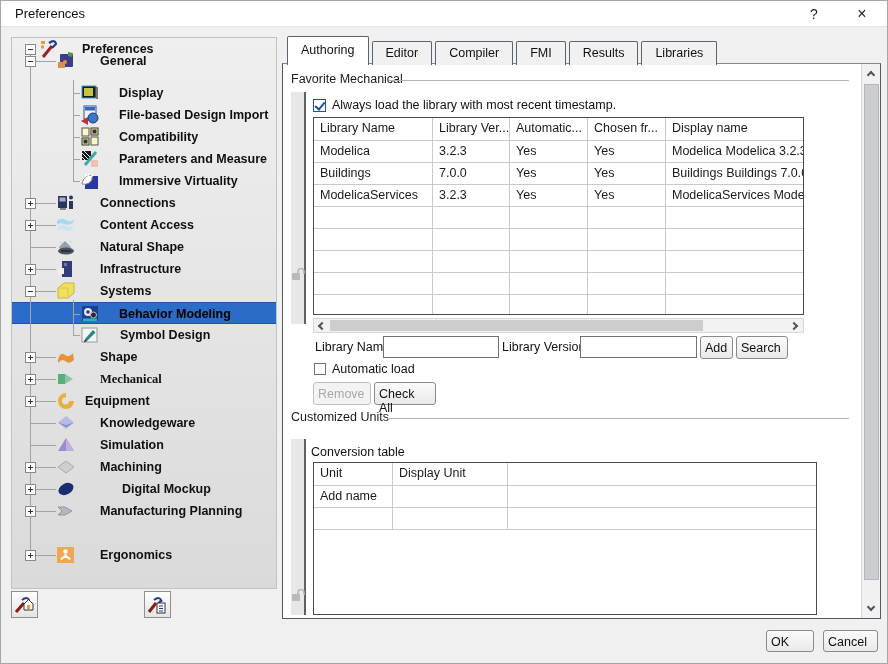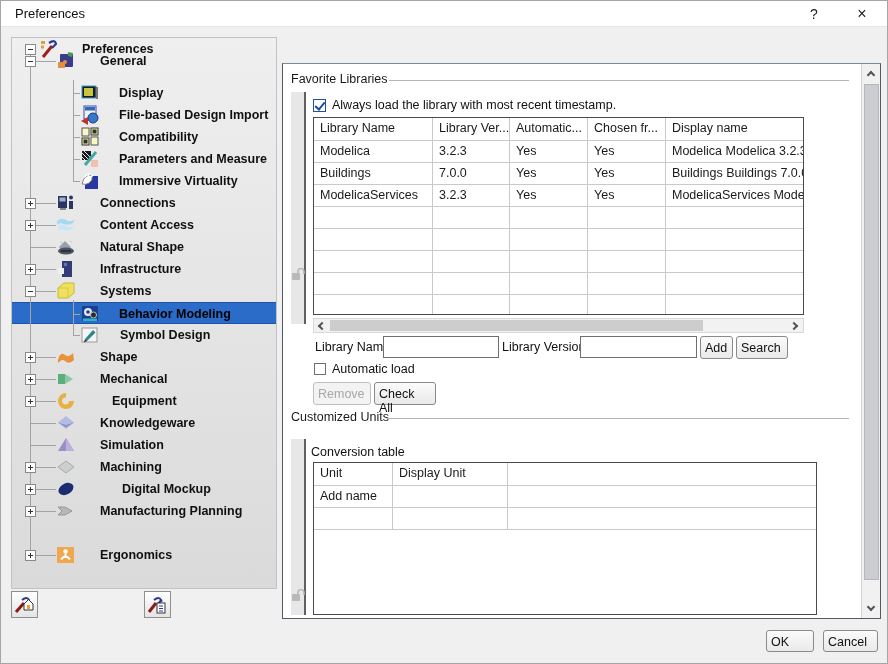--- a/index.html
+++ b/index.html
@@ -278,34 +278,34 @@
         <span class="ebox plus" style="left: 13px;">
           <i></i>
           <b></b>
         </span>
         <span class="ticon" style="left: 44px;">
           <svg viewBox="0 0 20 20">
             <path d="M2 5 h7 v10 H2 z" fill="#58b078"></path>
             <path d="M9 5 l8 5 -8 5 z" fill="#8cc8a4"></path>
           </svg>
         </span>
-        <span class="tlabel" style="left: 88px;">Mechanical</span>
+        <span class="tlabel" style="left: 88px; font-family: Liberation Serif, serif;">Mechanical</span>
       </div>
       <div class="trow" style="top: 352px;">
         <div class="conn" style="left: 18px; top: 11px; width: 26px; height: 1px;"></div>
         <span class="ebox plus" style="left: 13px;">
           <i></i>
           <b></b>
         </span>
         <span class="ticon" style="left: 44px;">
           <svg viewBox="0 0 20 20">
             <path d="M10 2 a8 8 0 1 0 8 8 h-5 a3.5 3.5 0 1 1 -3 -3.5 z" fill="#e8b040"></path>
           </svg>
         </span>
-        <span class="tlabel" style="left: 100px;">Equipment</span>
+        <span class="tlabel" style="left: 73px;">Equipment</span>
       </div>
       <div class="trow" style="top: 374px;">
         <div class="conn" style="left: 18px; top: 11px; width: 26px; height: 1px;"></div>
         <span class="ticon" style="left: 44px;">
           <svg viewBox="0 0 20 20">
             <path d="M10 3 L18 9.5 10 16 2 9.5 z" fill="#b4bce4"></path>
             <path d="M2 9.5 L10 12 18 9.5 10 14.5 z" fill="#8890c8"></path>
           </svg>
         </span>
         <span class="tlabel" style="left: 88px;">Knowledgeware</span>
@@ -387,24 +387,32 @@
   <button class="mini-btn" style="left:143px;">
     <span><svg viewBox="0 0 20 20">
       <path d="M2 17 L9 8" stroke="#8b1a1a" stroke-width="3" fill="none"></path>
       <path d="M7 5 q5 -4 7 0 l-3 4" stroke="#2a3a8c" stroke-width="2" fill="none"></path>
       <rect x="10" y="8" width="8" height="10" fill="#fff" stroke="#333"></rect>
       <path d="M12 11 h4 M12 13.5 h4 M12 16 h4" stroke="#2a3a8c" stroke-width="1"></path>
       <path d="M13 4 l3 2 -3 2 z" fill="#2a3a8c"></path>
     </svg></span>
   </button>
 
+  <div id="tabs">
+      <div class="tab active">Authoring</div>
+      <div class="tab">Editor</div>
+      <div class="tab">Compiler</div>
+      <div class="tab">FMI</div>
+      <div class="tab">Results</div>
+      <div class="tab">Libraries</div>
+    </div>
 
   <div id="panel">
 
-    <span class="grp-label" style="left:8px;top:8px;">Favorite Libraries</span>
+    <span class="grp-label" style="left:8px;top:8px;">Favorite Mechanical</span>
     <div class="grp-line" style="left:106px;top:16px;width:460px;"></div>
     <div class="strip" style="left:8px;top:28px;height:232px;">
       <span class="lock" style="top:176px;"><svg viewBox="0 0 15 13">
         <rect x="2" y="5" width="8" height="7" rx="1" fill="#b9b9b9"></rect>
         <path d="M8 5 v-1.5 a3 3 0 0 1 6 0 V6" stroke="#b9b9b9" stroke-width="1.6" fill="none"></path>
       </svg></span>
     </div>
     <span class="cb checked" style="left:30px;top:35px;"></span>
     <span class="cb-label" style="left:49px;top:34px;">Always load the library with most recent timestamp.</span>
 

